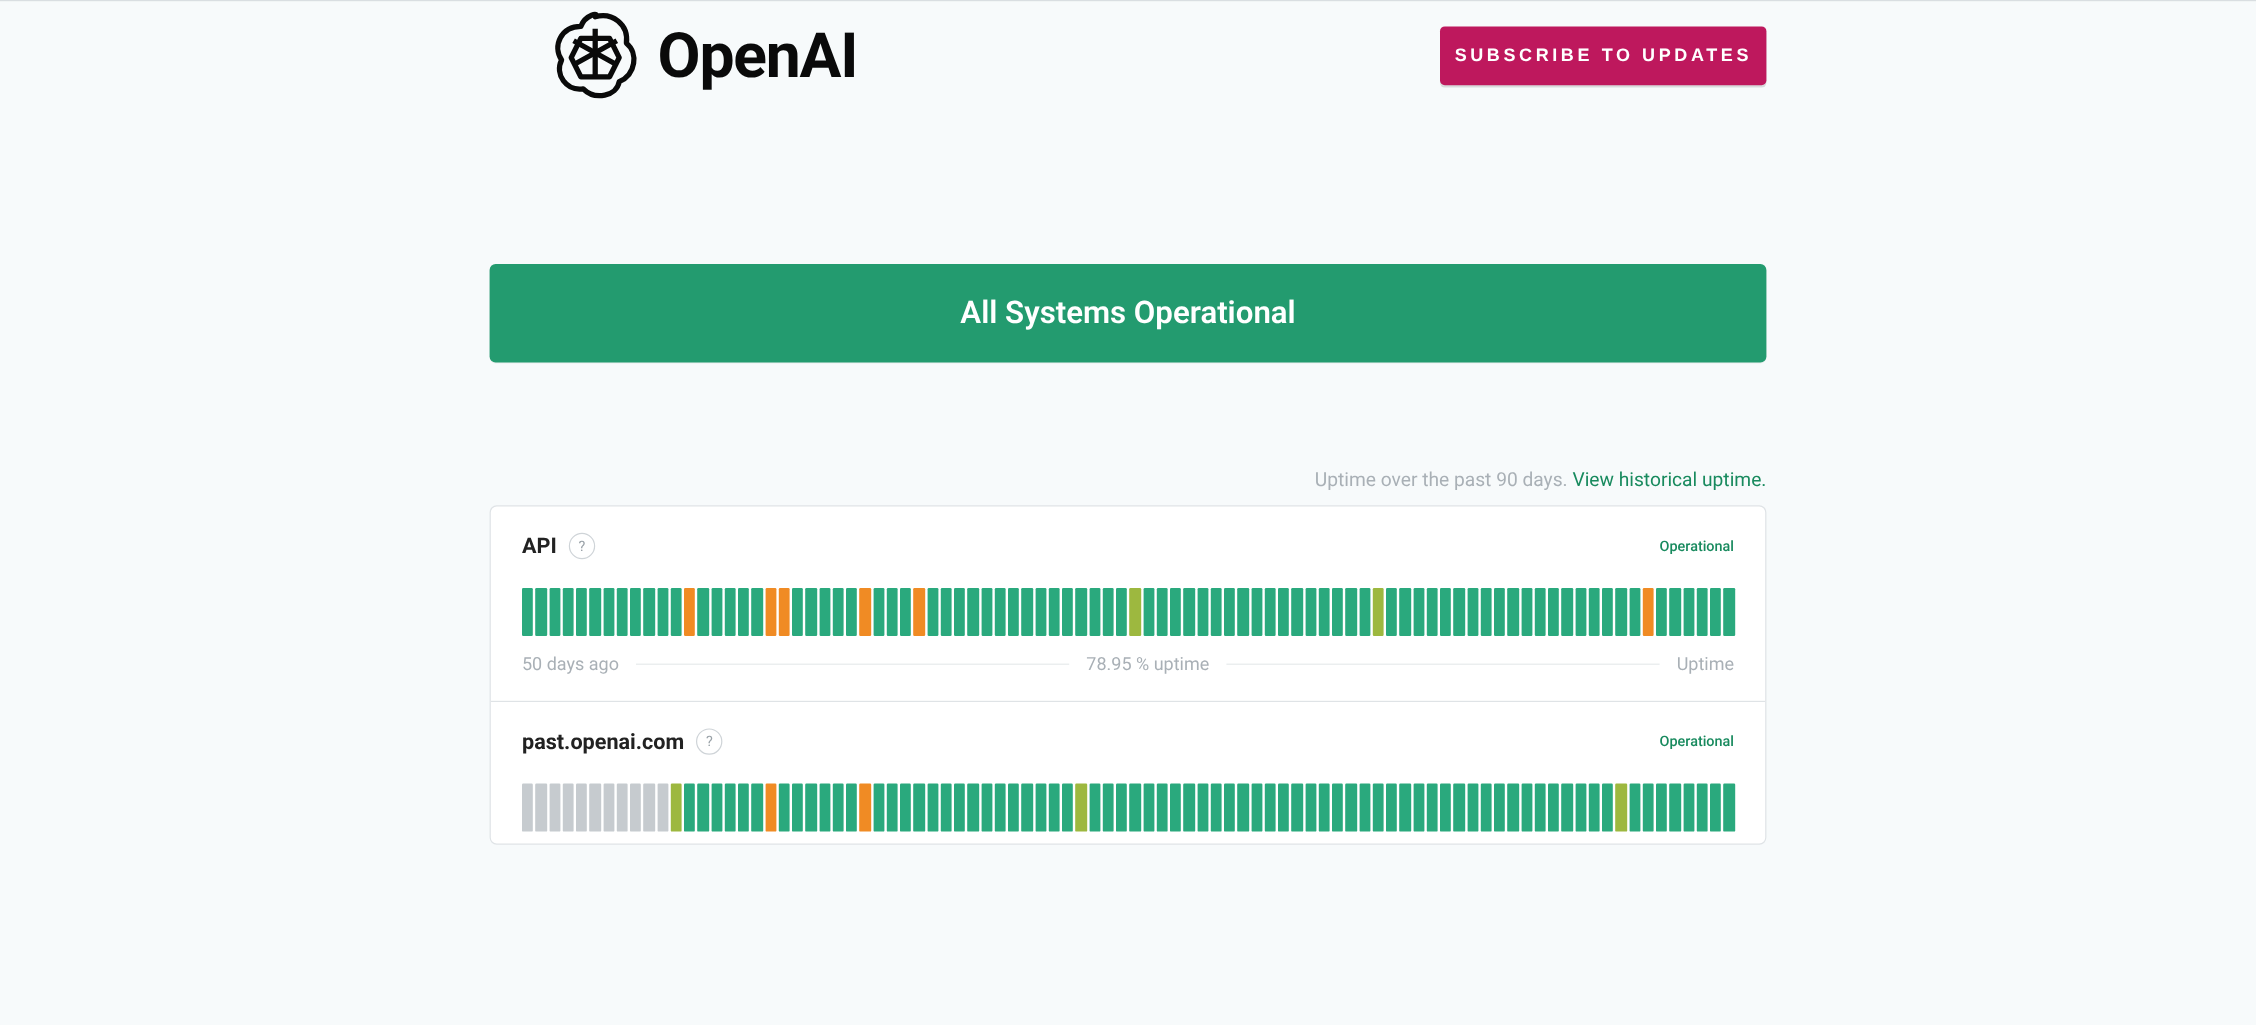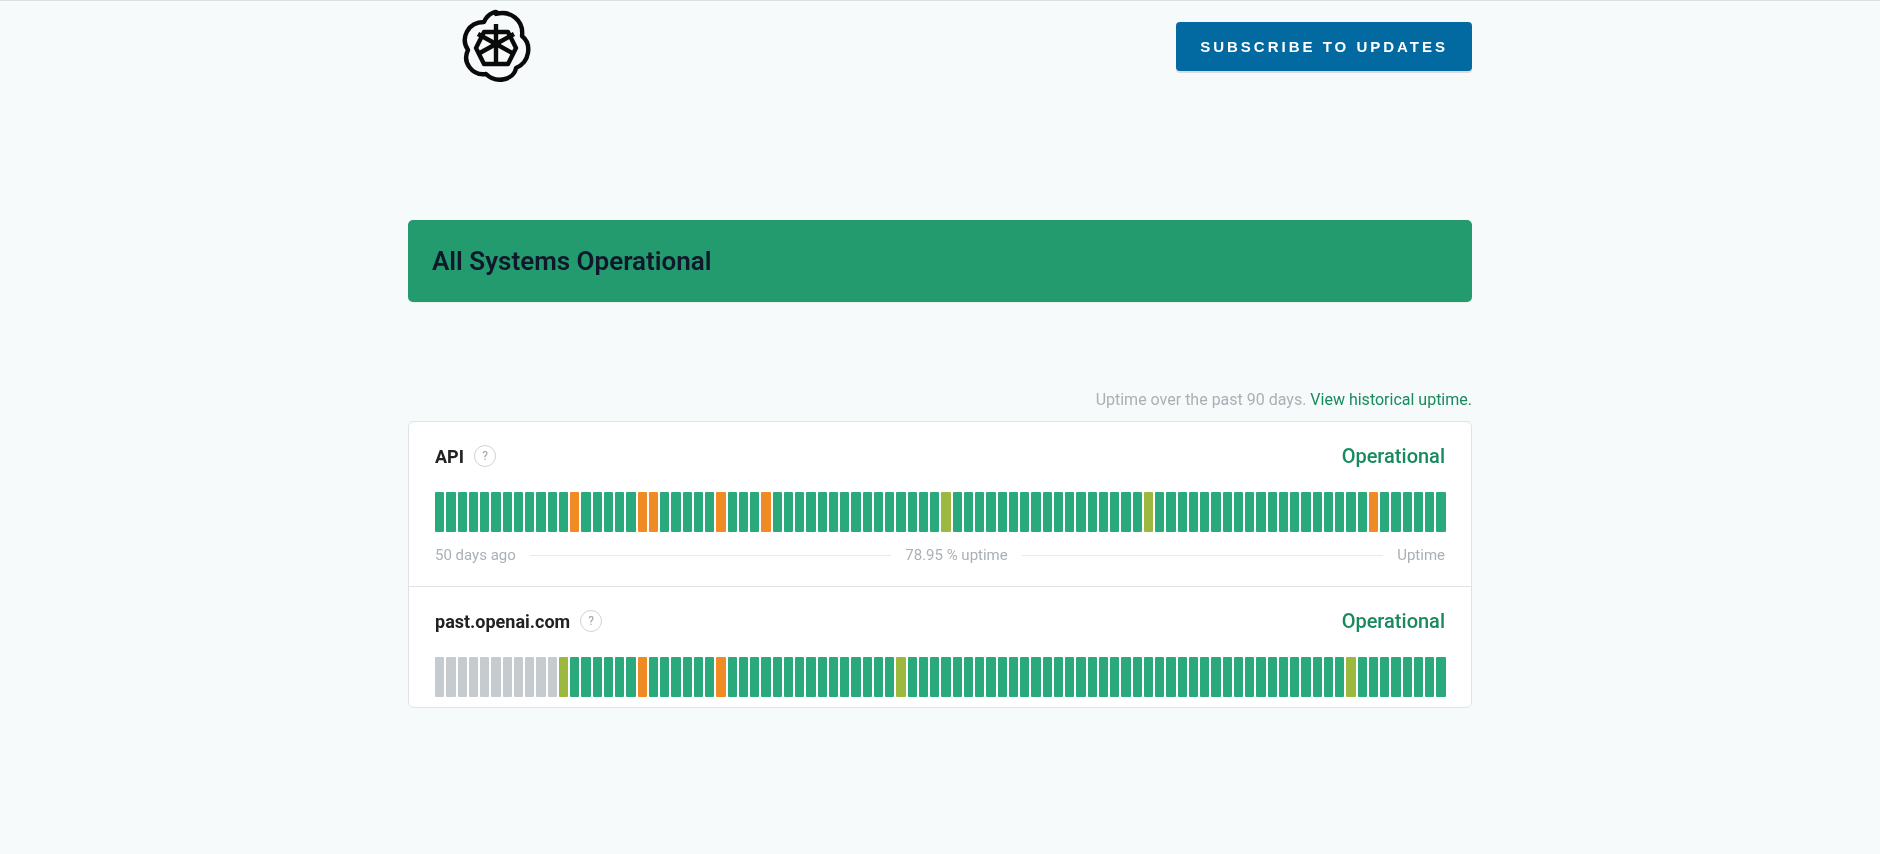--- a/index.html
+++ b/index.html
@@ -15,32 +15,32 @@
     --yellowgreen:#9db83f;
     --gray-bar:#c6cbcf;
     --bg:#f7fafb;
   }
   html,body{margin:0;padding:0;background:var(--bg);font-family:-apple-system,BlinkMacSystemFont,"Segoe UI",Roboto,Helvetica,Arial,sans-serif;color:#333;}
   .page{max-width:1064px;margin:0 auto;padding:0 0 40px;}
   .header{display:flex;align-items:flex-start;justify-content:space-between;padding:4px 0 0;}
   .logo{display:flex;align-items:center;gap:12px;padding-left:48px;}
   .logo svg{width:80px;height:80px;flex:0 0 auto;}
   .logo-text{font-size:52px;font-weight:700;color:#0a0a0a;letter-spacing:-1px;}
-  .subscribe-btn{background:#0369a1;color:#fff;border:0;padding:16px 24px;font-size:15px;font-weight:700;letter-spacing:3px;border-radius:4px;box-shadow:0 2px 0 rgba(0,0,0,0.12);cursor:pointer;margin-top:18px;}
-  .status-banner{background:#239b6f;color:#0f172a;border-radius:5px;padding:26px 24px;font-size:26px;font-weight:600;margin-top:132px;box-shadow:0 1px 0 rgba(0,0,0,0.05);}
+  .subscribe-btn{background:#be185d;color:#fff;border:0;padding:16px 12px;font-size:15px;font-weight:700;letter-spacing:3px;border-radius:4px;box-shadow:0 2px 0 rgba(0,0,0,0.12);cursor:pointer;margin-top:18px;}
+  .status-banner{background:#239b6f;color:#ffffff;border-radius:5px;padding:26px 24px;font-size:26px;font-weight:600;margin-top:132px;box-shadow:0 1px 0 rgba(0,0,0,0.05);text-align:center;}
   .uptime-caption{margin-top:88px;text-align:right;font-size:16px;color:var(--muted);}
   .uptime-caption a{color:var(--green-text);text-decoration:none;cursor:pointer;}
   .components{margin-top:12px;border:1px solid var(--border);border-radius:6px;background:#fff;text-align:center;}
   .component{padding:22px 26px 10px;border-bottom:1px solid var(--border);}
   .component:last-child{border-bottom:0;}
   .component-head{display:flex;align-items:center;justify-content:space-between;}
   .component-name-wrap{display:flex;align-items:center;gap:10px;}
   .component-name{font-size:18px;font-weight:700;color:#222;}
   .help-icon{width:20px;height:20px;border:1px solid #cfd4d8;border-radius:50%;display:inline-flex;align-items:center;justify-content:center;font-size:12px;color:#9aa2a8;cursor:pointer;background:#fff;}
-  .component-status{font-size:20px;color:var(--green-text);font-weight:500;margin-left:23px;}
+  .component-status{font-size:12px;color:var(--green-text);font-weight:500;margin-left:23px;}
   .bars{margin-top:24px;display:flex;gap:2px;height:40px;}
   .bar{flex:1 1 0;border-radius:1px;cursor:pointer;}
   .b-g{background:var(--green);}
   .b-o{background:var(--orange);}
   .b-y{background:var(--yellowgreen);}
   .b-n{background:var(--gray-bar);}
   .legend{display:flex;align-items:center;margin-top:14px;color:var(--muted);font-size:15px;padding-bottom:12px;}
   .legend .line{flex:1;height:1px;background:#e7eaec;margin:0 14px;}
   .legend .mid{white-space:nowrap;}
   .topline{border-top:1px solid #d9dee1;position:absolute;left:0;right:0;top:0;}
@@ -56,20 +56,21 @@
     <div class="logo">
       <span>
         <svg viewBox="0 0 40 40" fill="none" stroke="#0a0a0a" stroke-width="2.2" stroke-linejoin="round">
           <path d="M20 5  C27 3  34 8  33 16 C38 20 37 29 30 32 C29 38 20 40 15 35 C8 36 3 29 6 23 C2 17 6 9 14 9 C16 4 22 3 20 5 Z"></path>
           <path d="M14 14 L26 14 L30 22 L26 30 L14 30 L10 22 Z"></path>
           <path d="M20 10 L20 20 L29 25"></path>
           <path d="M11 15 L20 20 L20 30"></path>
           <path d="M29 15 L20 20 L11 25"></path>
         </svg>
       </span>
+      <span class="logo-text">OpenAI</span>
     </div>
     <button class="subscribe-btn">SUBSCRIBE TO UPDATES</button>
   </div>
 
   <div class="status-banner">
     <span>All Systems Operational</span>
   </div>
 
   <div class="uptime-caption">
     <span>Uptime over the past 90 days. </span><a>View historical uptime.</a>

